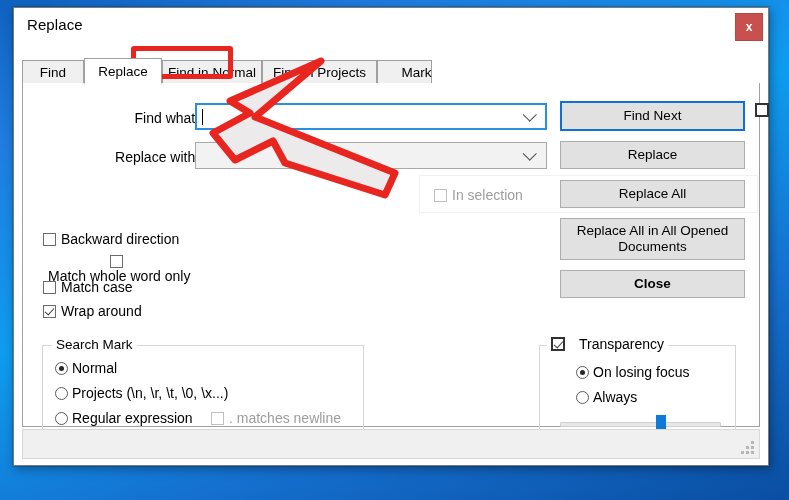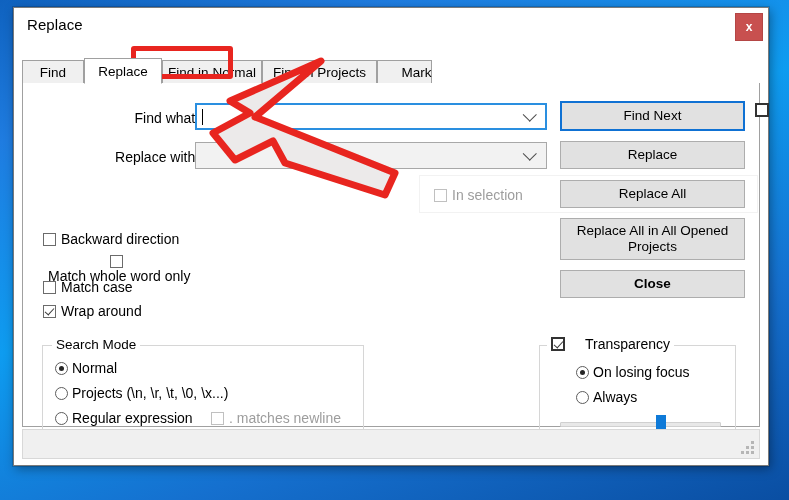--- a/index.html
+++ b/index.html
@@ -174,42 +174,42 @@
       <span class="cb-lbl dim">In selection</span>
     </div>
 
     <div class="btn default" style="left:537px;top:18px;width:185px;height:30px;">Find Next</div>
     <div class="cb" style="left:732px;top:20px;">
       <span class="box thick"></span>
     </div>
 
     <div class="btn" style="left:537px;top:58px;width:185px;height:28px;">Replace</div>
     <div class="btn" style="left:537px;top:97px;width:185px;height:28px;">Replace All</div>
-    <div class="btn" style="left:537px;top:135px;width:185px;height:42px;padding:0 6px;">Replace All in All Opened Projects</div>
+    <div class="btn" style="left:537px;top:135px;width:185px;height:42px;padding:0 6px;">Replace All in All Opened Documents</div>
     <div class="btn" style="left:537px;top:187px;width:185px;height:28px;font-weight:bold;">Close</div>
 
     <div class="cb" style="left:20px;top:148px;">
       <span class="box"></span>
       <span class="cb-lbl">Backward direction</span>
     </div>
     <div class="cb" style="left:20px;top:172px;flex-direction:column;">
       <span class="box"></span>
       <span class="cb-lbl">Match whole word only</span>
     </div>
     <div class="cb" style="left:20px;top:196px;">
       <span class="box"></span>
       <span class="cb-lbl">Match case</span>
     </div>
     <div class="cb" style="left:20px;top:220px;">
       <span class="box checked"></span>
       <span class="cb-lbl">Wrap around</span>
     </div>
 
     <div class="group" style="left:19px;top:262px;width:322px;height:95px;">
-      <span class="group-title">Search Mode</span>
+      <span class="group-title">Search Mark</span>
 
       <div class="rb" style="left:12px;top:14px;">
         <span class="circ sel"></span>
         <span class="rb-lbl">Normal</span>
       </div>
       <div class="rb" style="left:12px;top:39px;">
         <span class="circ"></span>
         <span class="rb-lbl">Projects (\n, \r, \t, \0, \x...)</span>
       </div>
       <div class="rb" style="left:12px;top:64px;">
@@ -220,21 +220,21 @@
         <span class="box disabled"></span>
         <span class="cb-lbl dim">. matches newline</span>
       </div>
     </div>
 
     <div class="group" style="left:516px;top:262px;width:197px;height:95px;">
       <div class="group-title-cb">
         <span class="box thick" style="width:14px;height:14px;border:2px solid #333;background:#fff;box-sizing:border-box;position:relative;display:inline-block;">
           <span style="position:absolute;left:3px;top:0px;width:4px;height:8px;border:solid #3b3b3b;border-width:0 1.6px 1.6px 0;transform:rotate(42deg);display:block;"></span>
         </span>
-        <span class="cb-lbl" style="font-size:14px;color:#000;margin-left:20px;">Transparency</span>
+        <span class="cb-lbl" style="font-size:14px;color:#000;margin-left:14px;">Transparency</span>
       </div>
 
       <div class="rb" style="left:36px;top:18px;">
         <span class="circ sel"></span>
         <span class="rb-lbl">On losing focus</span>
       </div>
       <div class="rb" style="left:36px;top:43px;">
         <span class="circ"></span>
         <span class="rb-lbl">Always</span>
       </div>

